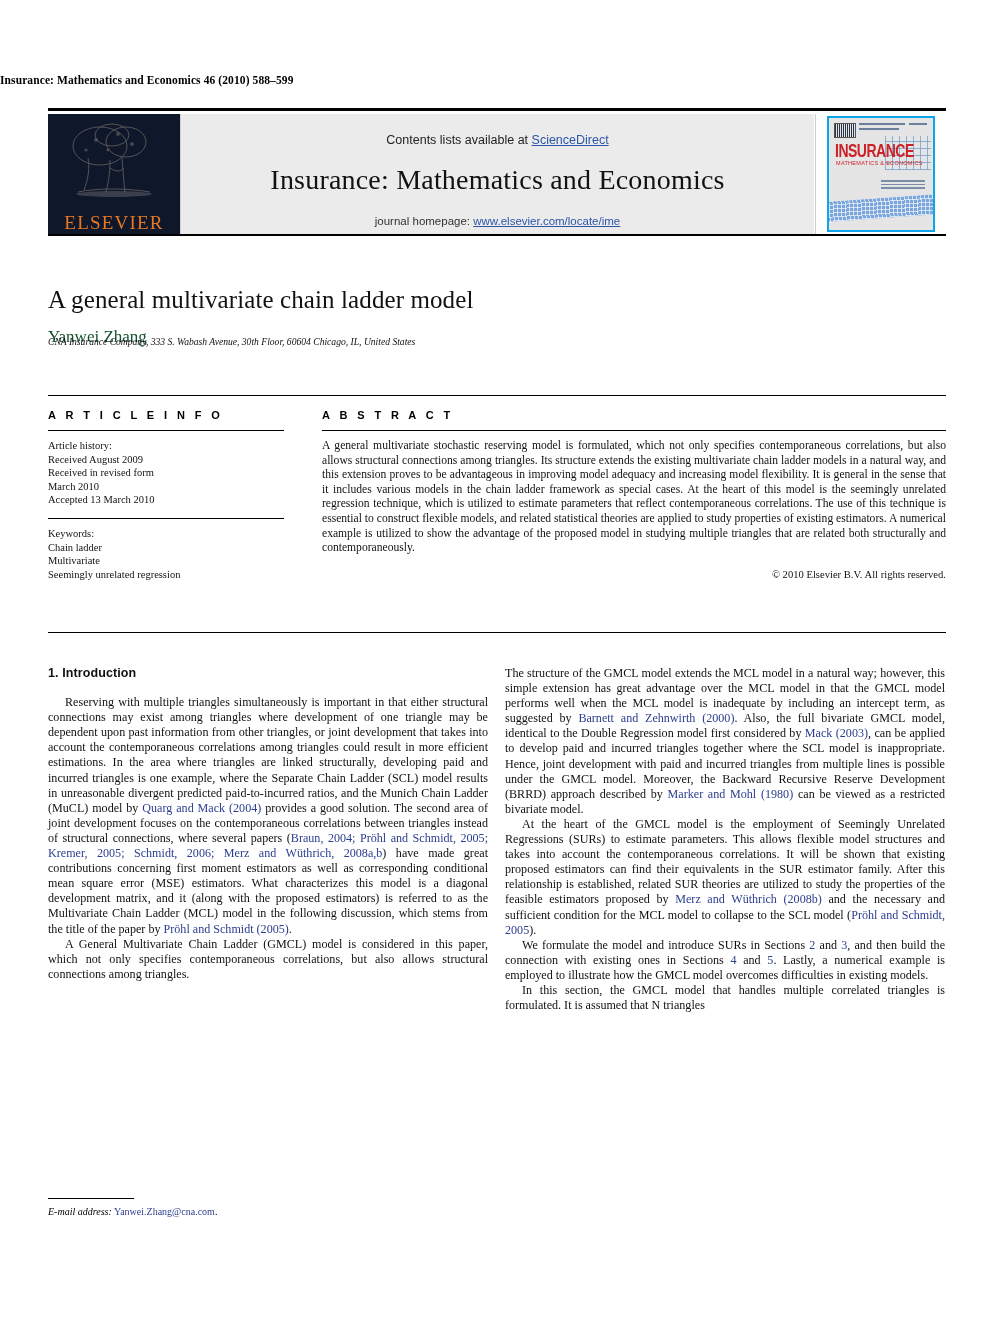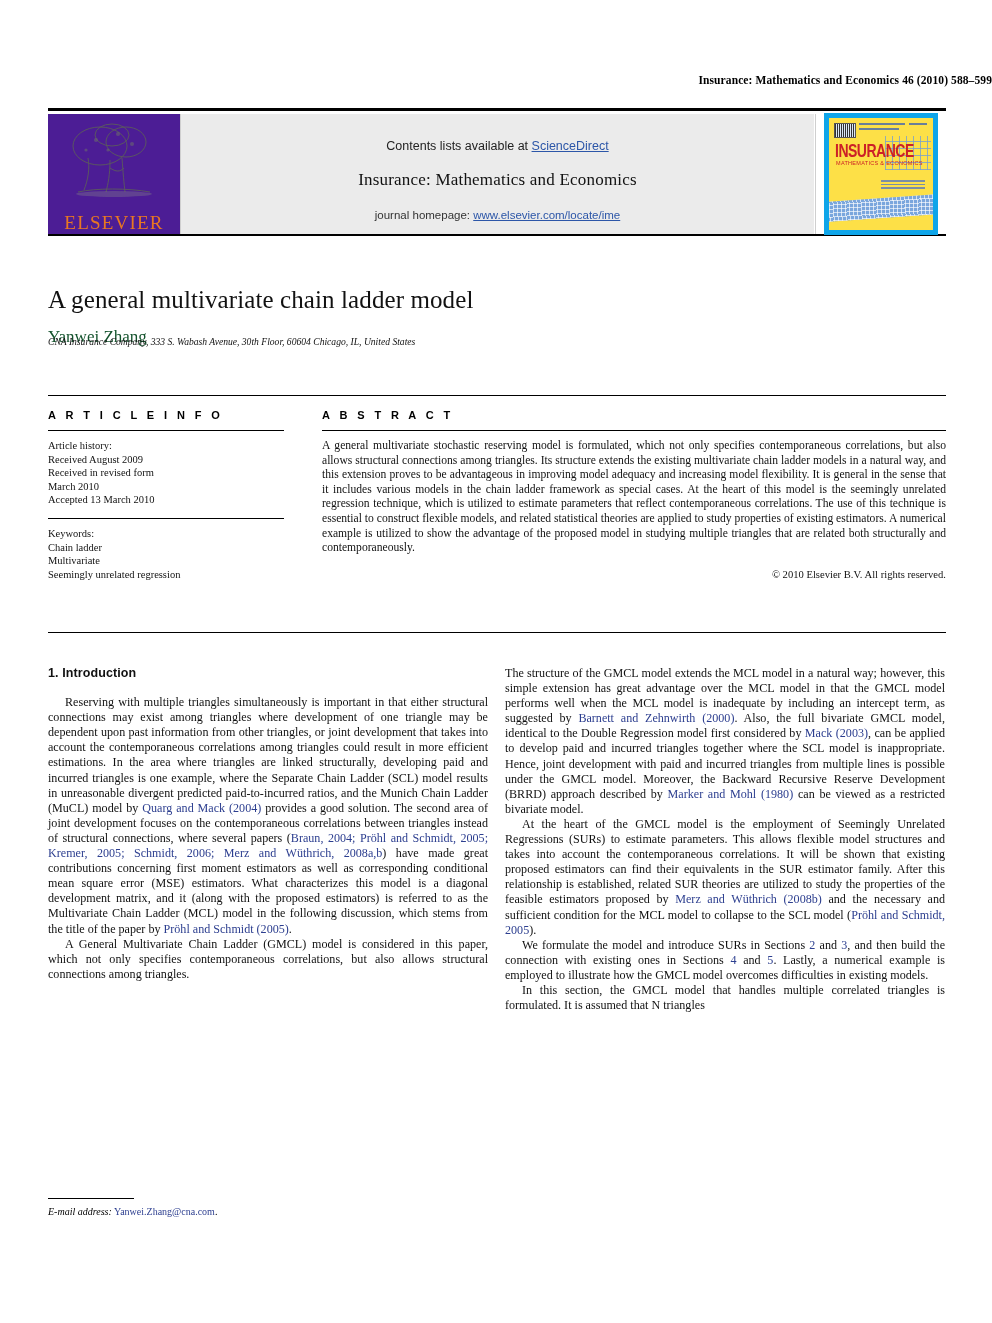--- a/index.html
+++ b/index.html
@@ -9,60 +9,60 @@
     font-family:"Liberation Serif", "DejaVu Serif", serif;
     color:#000;
     position:relative;
     overflow:hidden;
   }
   .page { position:absolute; left:0; top:0; width:992px; height:1323px; }
 
   
   .runhead {
     position:absolute; left:0; top:74px; width:992px;
-    text-align:right; font-size:11.5px; font-weight:bold;
+    text-align:left; font-size:11.5px; font-weight:bold;
     letter-spacing:0.1px;
   }
 
   
   .masthead {
     position:absolute; left:48px; top:108px; width:898px; height:128px;
     border-top:3px solid #000; border-bottom:2px solid #000;
     box-sizing:border-box;
   }
   .mh-logo {
     position:absolute; left:0px; top:3px; width:132px; height:120px;
-    background:#4c1d95; border-right:1px solid #cfcfcf;
+    background:#0f172a; border-right:1px solid #cfcfcf;
     display:flex; flex-direction:column; align-items:center; justify-content:space-between;
   }
   .mh-center {
     position:absolute; left:133px; top:3px; width:633px; height:120px;
     background:#ebebeb;
     display:flex; flex-direction:column; align-items:center; justify-content:center;
   }
   .mh-right {
     position:absolute; left:767px; top:3px; width:130px; height:120px;
     background:#ffffff; border-left:1px solid #cfcfcf;
     display:flex; align-items:center; justify-content:center;
   }
   .contents-line { font-size:12.5px; font-family:"Liberation Sans", sans-serif; color:#222; margin-top:12px;}
   .contents-line .sd { color:#2c56a8; }
   .journal-name {
-    font-size:17px; font-family:"Liberation Serif", serif; color:#111;
+    font-size:28px; font-family:"Liberation Serif", serif; color:#111;
     margin:17px 0 19px 0; letter-spacing:0.2px;
   }
   .homepage-line { font-size:11.5px; font-family:"Liberation Sans", sans-serif; color:#333; }
   .homepage-line .url { color:#2c56a8; }
 
   
   .els-wrap { width:118px; height:118px; display:flex; flex-direction:column; align-items:center; justify-content:center; }
   .els-word { font-family:"Liberation Serif", serif; font-size:19px; letter-spacing:1.2px; color:#E87722; margin-top:1px; }
 
   
-  .cover { width:104px; height:112px; background:#fde047; border:5px solid #0ea5e9; position:relative; overflow:hidden; }
+  .cover { width:104px; height:112px; background:#e5e5e5; border:2px solid #0ea5e9; position:relative; overflow:hidden; }
   .cover-isbn { position:absolute; left:5px; top:5px; width:20px; height:13px; background:
       repeating-linear-gradient(90deg,#333 0 1px,#dce8f7 1px 2px); border:1px solid #555;}
   .cover-topline { position:absolute; left:30px; top:5px; width:46px; height:2px; background:#6a7f99; }
   .cover-topline2 { position:absolute; left:30px; top:10px; width:40px; height:2px; background:#6a7f99; }
   .cover-topline3 { position:absolute; left:80px; top:5px; width:18px; height:2px; background:#6a7f99;}
   .cover-title { position:absolute; left:6px; top:24px; font-family:"Liberation Sans", sans-serif;
       font-weight:bold; font-size:14px; color:#cc2127; letter-spacing:-0.5px; transform:scaleY(1.35); }
   .cover-sub { position:absolute; left:7px; top:42px; font-family:"Liberation Sans", sans-serif;
       font-size:5.5px; color:#cc2127; letter-spacing:0.3px; }
   .cover-grid { position:absolute; right:2px; top:18px; width:46px; height:34px;

